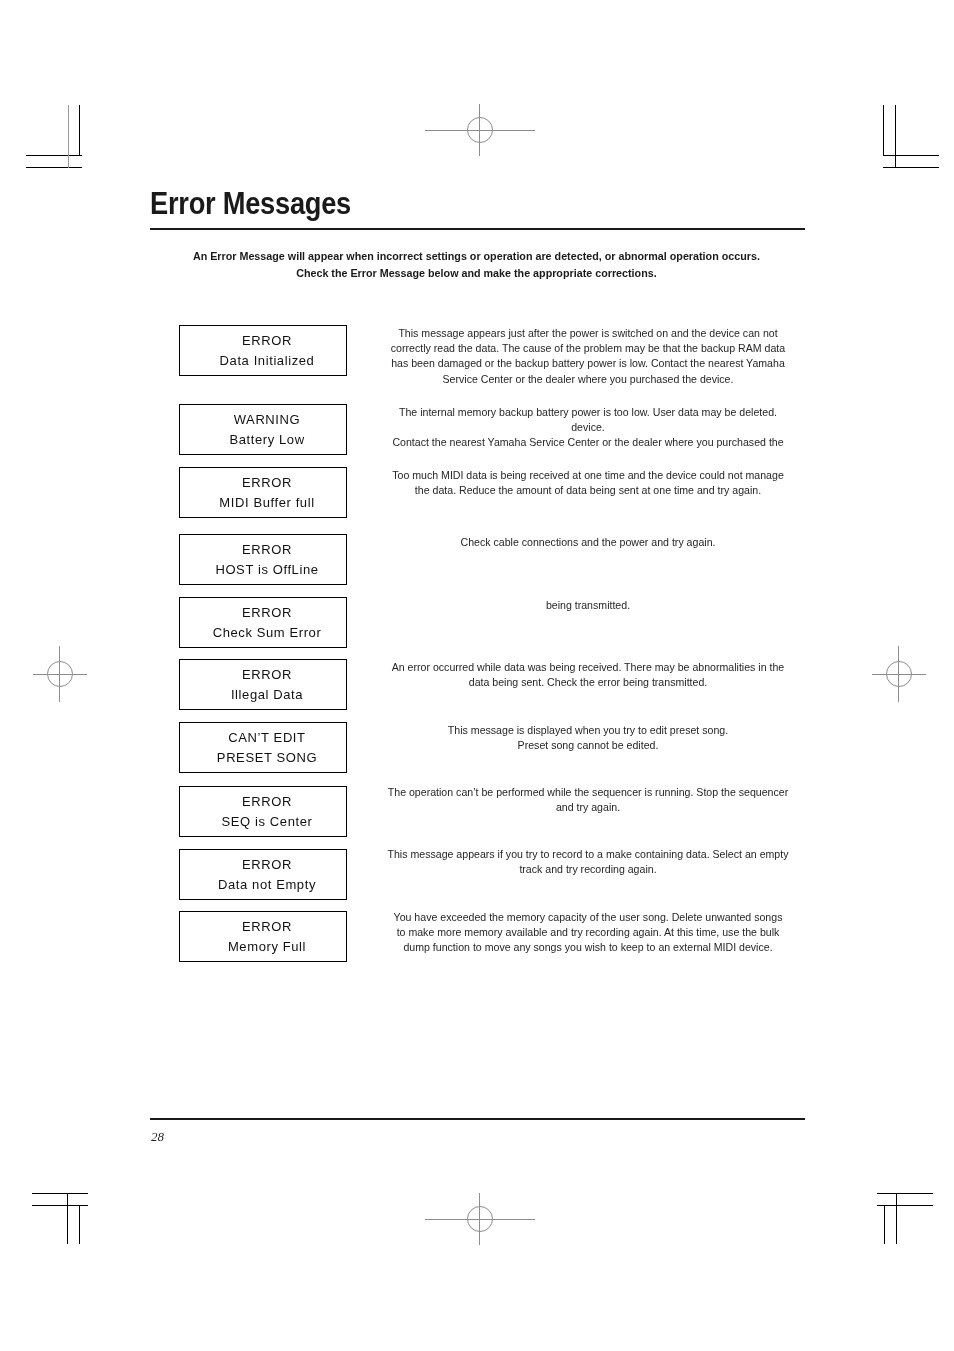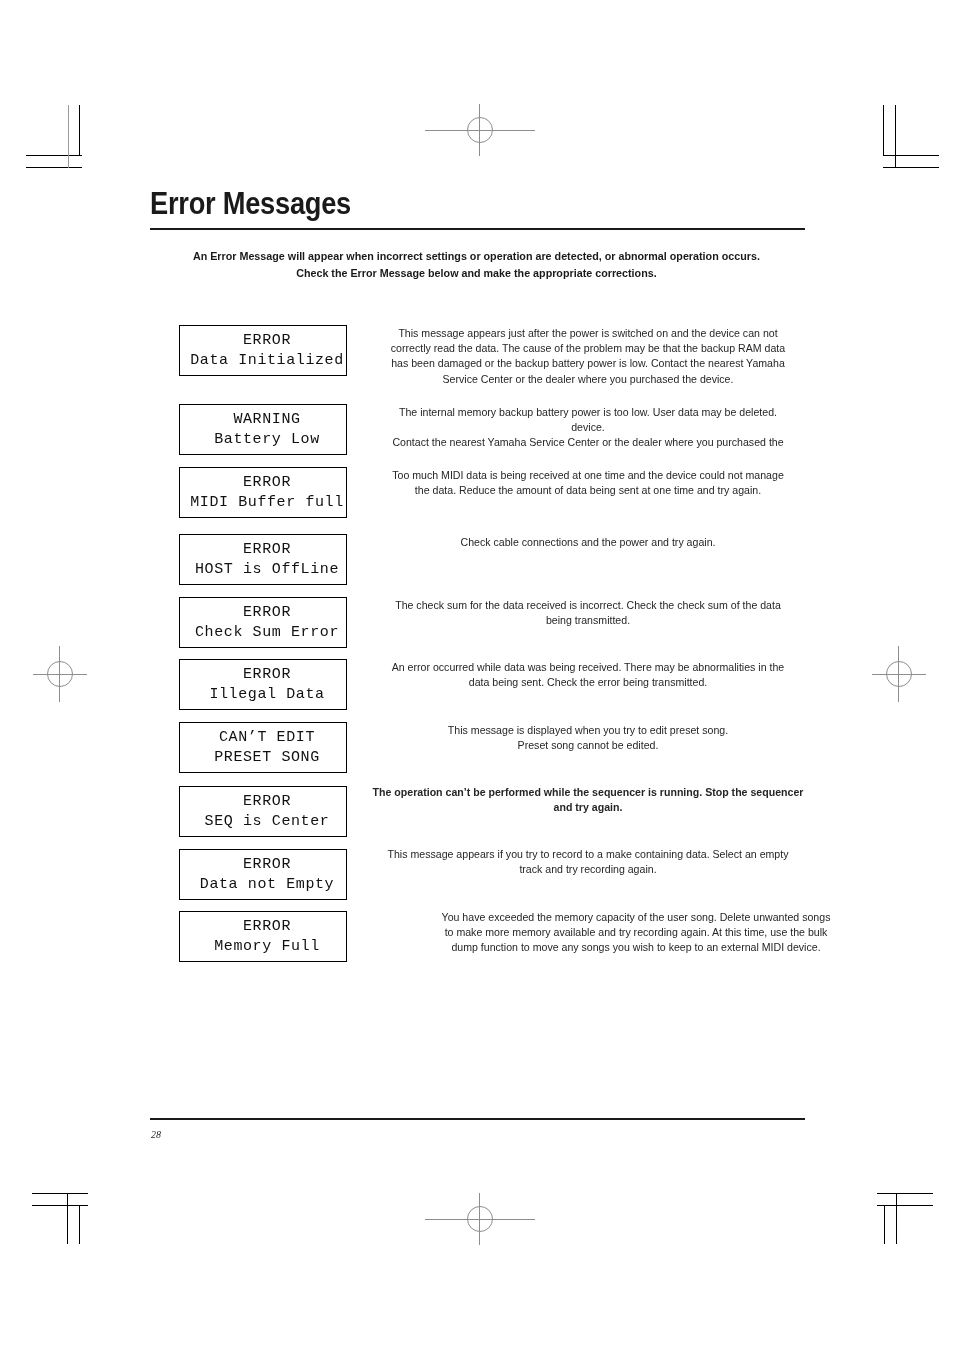--- a/index.html
+++ b/index.html
@@ -105,22 +105,22 @@
     position: absolute;
     left: 179px;
     width: 168px;
     height: 51px;
     border: 1.6px solid #000;
     box-sizing: border-box;
     background: #fff;
     padding: 5px 0 0 8px;
   }
   .lcd-line {
-    font-family: Liberation Mono, monospace;
-    font-size: 15px;
+    font-family: Liberation Sans, sans-serif;
+    font-size: 13px;
     line-height: 20px;
     letter-spacing: 0.6px;
     color: #111;
     white-space: pre;
   }
 
   .desc {
     position: absolute;
     left: 371px;
     width: 434px;
@@ -138,21 +138,21 @@
     width: 655px;
     height: 2px;
     background: #1a1a1a;
   }
   .page-number {
     position: absolute;
     left: 151px;
     top: 1129px;
     font-family: "Liberation Serif", serif;
     font-style: italic;
-    font-size: 10px;
+    font-size: 13px;
     color: #2a2a2a;
   }
 </style>
 </head>
 <body>
 
 <div class="page">
 
   <div class="mark h" style="left:26px; top:155px; width:56px;"></div>
   <div class="mark h" style="left:26px; top:167px; width:56px;"></div>
@@ -240,21 +240,20 @@
         <div class="desc" style="top: 535px;">
           <div>Check cable connections and the power and try again.</div>
         </div>
       </div>
       <div class="row" style="top: 0px;">
         <div class="lcd" style="top: 597px;">
           <div class="lcd-line">ERROR</div>
           <div class="lcd-line">Check Sum Error</div>
         </div>
         <div class="desc" style="top: 598px;">
-          <div>The check sum for the data received is incorrect. Check the check sum of the data</div>
           <div>being transmitted.</div>
         </div>
       </div>
       <div class="row" style="top: 0px;">
         <div class="lcd" style="top: 659px;">
           <div class="lcd-line">ERROR</div>
           <div class="lcd-line">Illegal Data</div>
         </div>
         <div class="desc" style="top: 660px;">
           <div>An error occurred while data was being received. There may be abnormalities in the</div>
@@ -269,41 +268,41 @@
         <div class="desc" style="top: 723px;">
           <div>This message is displayed when you try to edit preset song.</div>
           <div> Preset song cannot be edited.</div>
         </div>
       </div>
       <div class="row" style="top: 0px;">
         <div class="lcd" style="top: 786px;">
           <div class="lcd-line">ERROR</div>
           <div class="lcd-line">SEQ is Center</div>
         </div>
-        <div class="desc" style="top: 785px; font-weight: bold;">
+        <div class="desc" style="top: 785px;">
           <div>The operation can’t be performed while the sequencer is running. Stop the sequencer</div>
           <div>and try again.</div>
         </div>
       </div>
       <div class="row" style="top: 0px;">
         <div class="lcd" style="top: 849px;">
           <div class="lcd-line">ERROR</div>
           <div class="lcd-line">Data not Empty</div>
         </div>
         <div class="desc" style="top: 847px;">
           <div>This message appears if you try to record to a make containing data. Select an empty</div>
           <div>track and try recording again.</div>
         </div>
       </div>
       <div class="row" style="top: 0px;">
         <div class="lcd" style="top: 911px;">
           <div class="lcd-line">ERROR</div>
           <div class="lcd-line">Memory Full</div>
         </div>
-        <div class="desc" style="top: 910px; margin-left: 48px;">
+        <div class="desc" style="top: 910px;">
           <div>You have exceeded the memory capacity of the user song. Delete unwanted songs</div>
           <div>to make more memory available and try recording again. At this time, use the bulk</div>
           <div>dump function to move any songs you wish to keep to an external MIDI device.</div>
         </div>
       </div>
     </div>
 
   <div class="footer-rule"></div>
   <div class="page-number">28</div>
 

